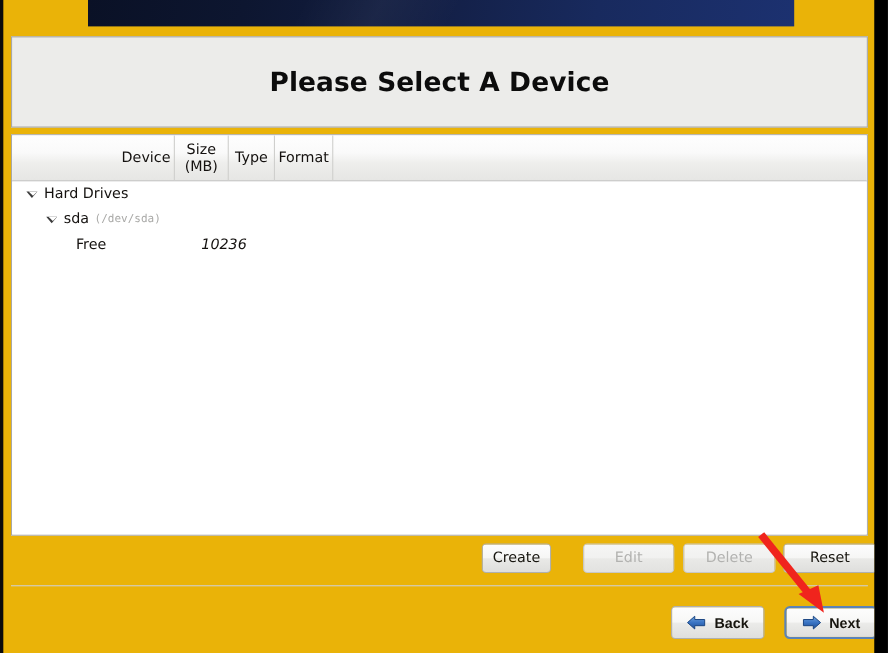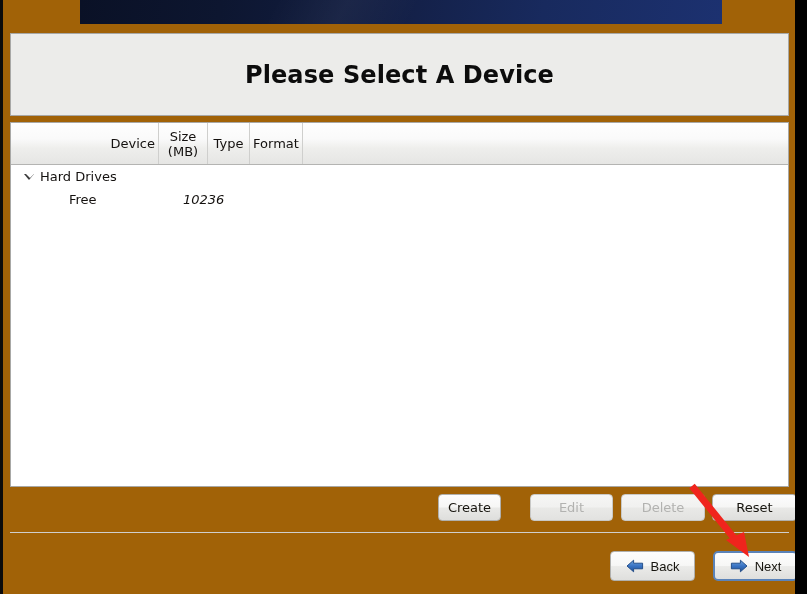--- a/index.html
+++ b/index.html
@@ -16,21 +16,21 @@
     -webkit-font-smoothing: antialiased;
   }
 
   
   #app-frame {
     position: absolute;
     left: 3px;
     top: 0;
     width: 792px;
     height: 594px;
-    background: #a16207;
+    background: #eab308;
     overflow: hidden;
   }
   #right-dark-strip {
     position: absolute;
     left: 795px;
     top: 0;
     width: 12px;
     height: 594px;
     background: #000000;
   }
@@ -224,20 +224,21 @@
     border: 1px solid #b0b0ae;
     border-radius: 4px;
     background: linear-gradient(180deg, #fdfdfd 0%, #f7f7f6 48%, #ebebe9 52%, #dfdfdd 100%);
     font-size: 13px;
     color: #17150f;
     display: flex;
     align-items: center;
     justify-content: center;
     gap: 7px;
     padding: 0 11px;
+    font-weight: bold;
   }
   #btn-back { left: 607px; top: 551px; width: 85px; }
   #btn-next {
     left: 710px; top: 551px; width: 85px;
     border: 2px solid #5b83b8;
     border-radius: 5px;
     background:
       linear-gradient(180deg, #fdfdfd 0%, #f7f7f6 48%, #ebebe9 52%, #dfdfdd 100%);
   }
   .nav-icon { width: 18px; height: 14px; flex: 0 0 18px; display:block; }
@@ -287,20 +288,25 @@
       <div class="th th-spacer"></div>
     </div>
 
     <div id="table-body">
 
       <div class="tree-row r0">
         <span class="expander"></span>
         <span class="cell-label">Hard Drives</span>
       </div>
 
+      <div class="tree-row r1">
+        <span class="expander"></span>
+        <span class="cell-label">sda</span>
+        <span class="dev-path">(/dev/sda)</span>
+      </div>
 
       <div class="tree-row r2">
         <span class="cell-label">Free</span>
         <span class="cell-size">10236</span>
       </div>
 
     </div>
   </div>
 
   <button class="btn" id="btn-create">Create</button>

